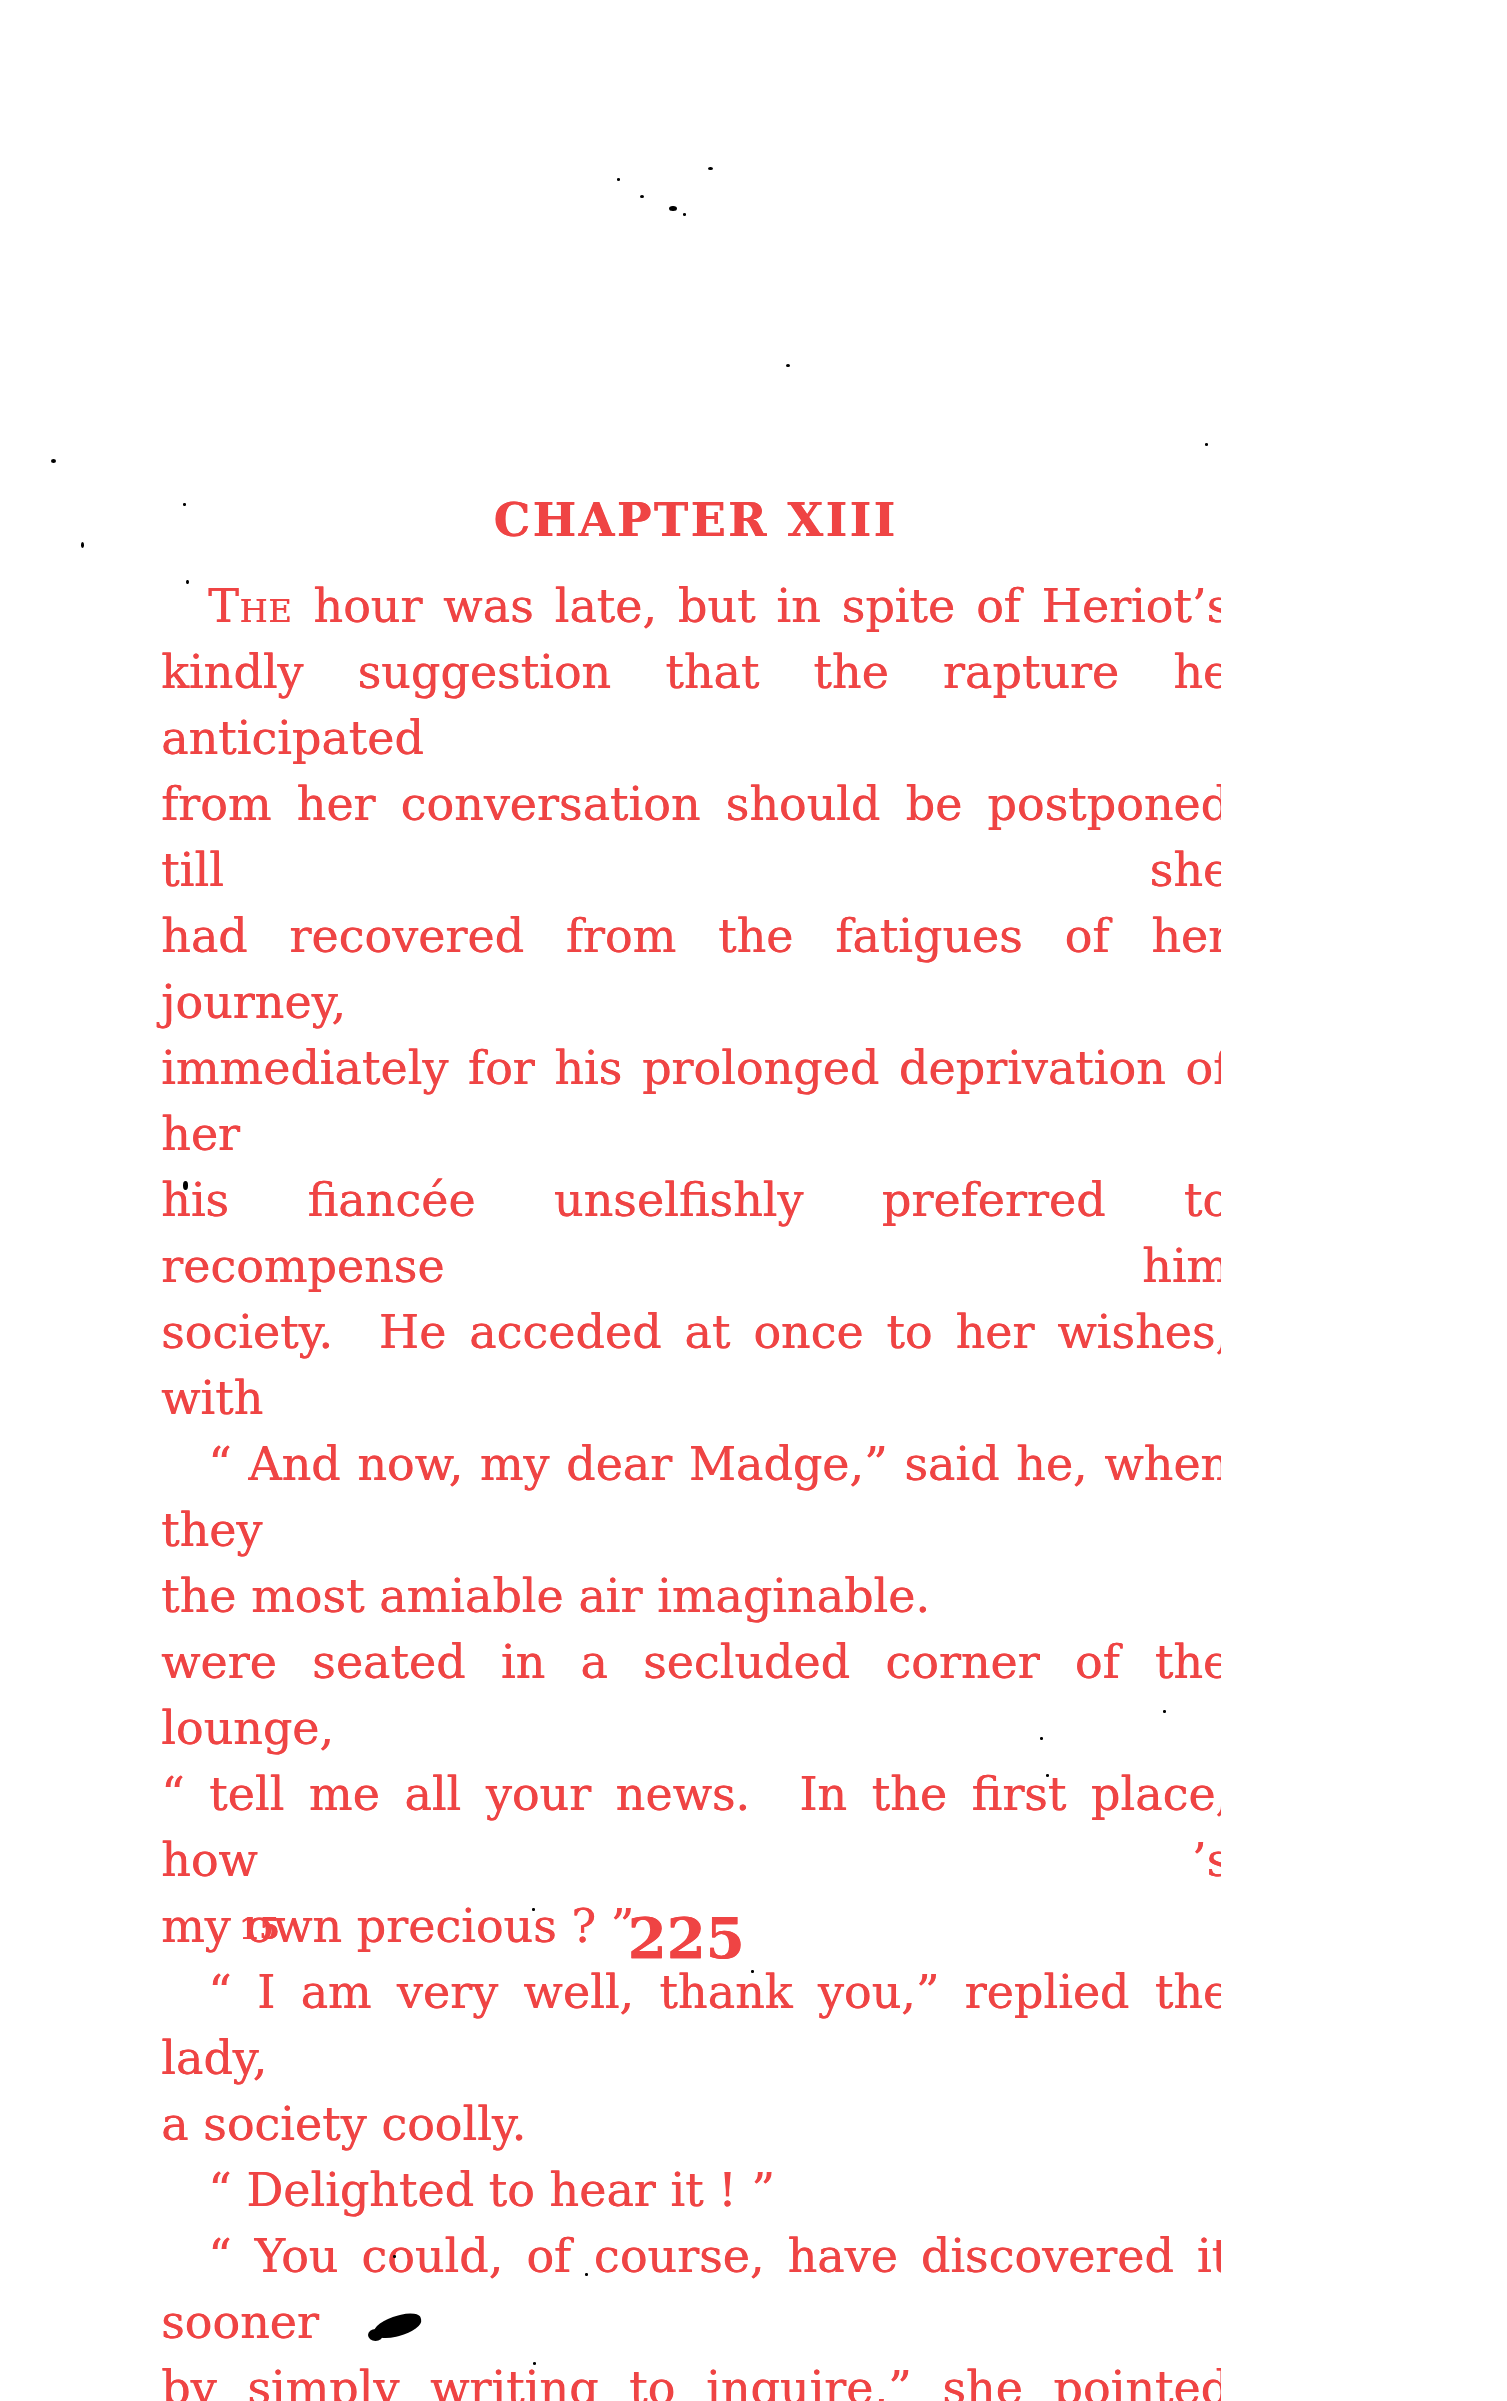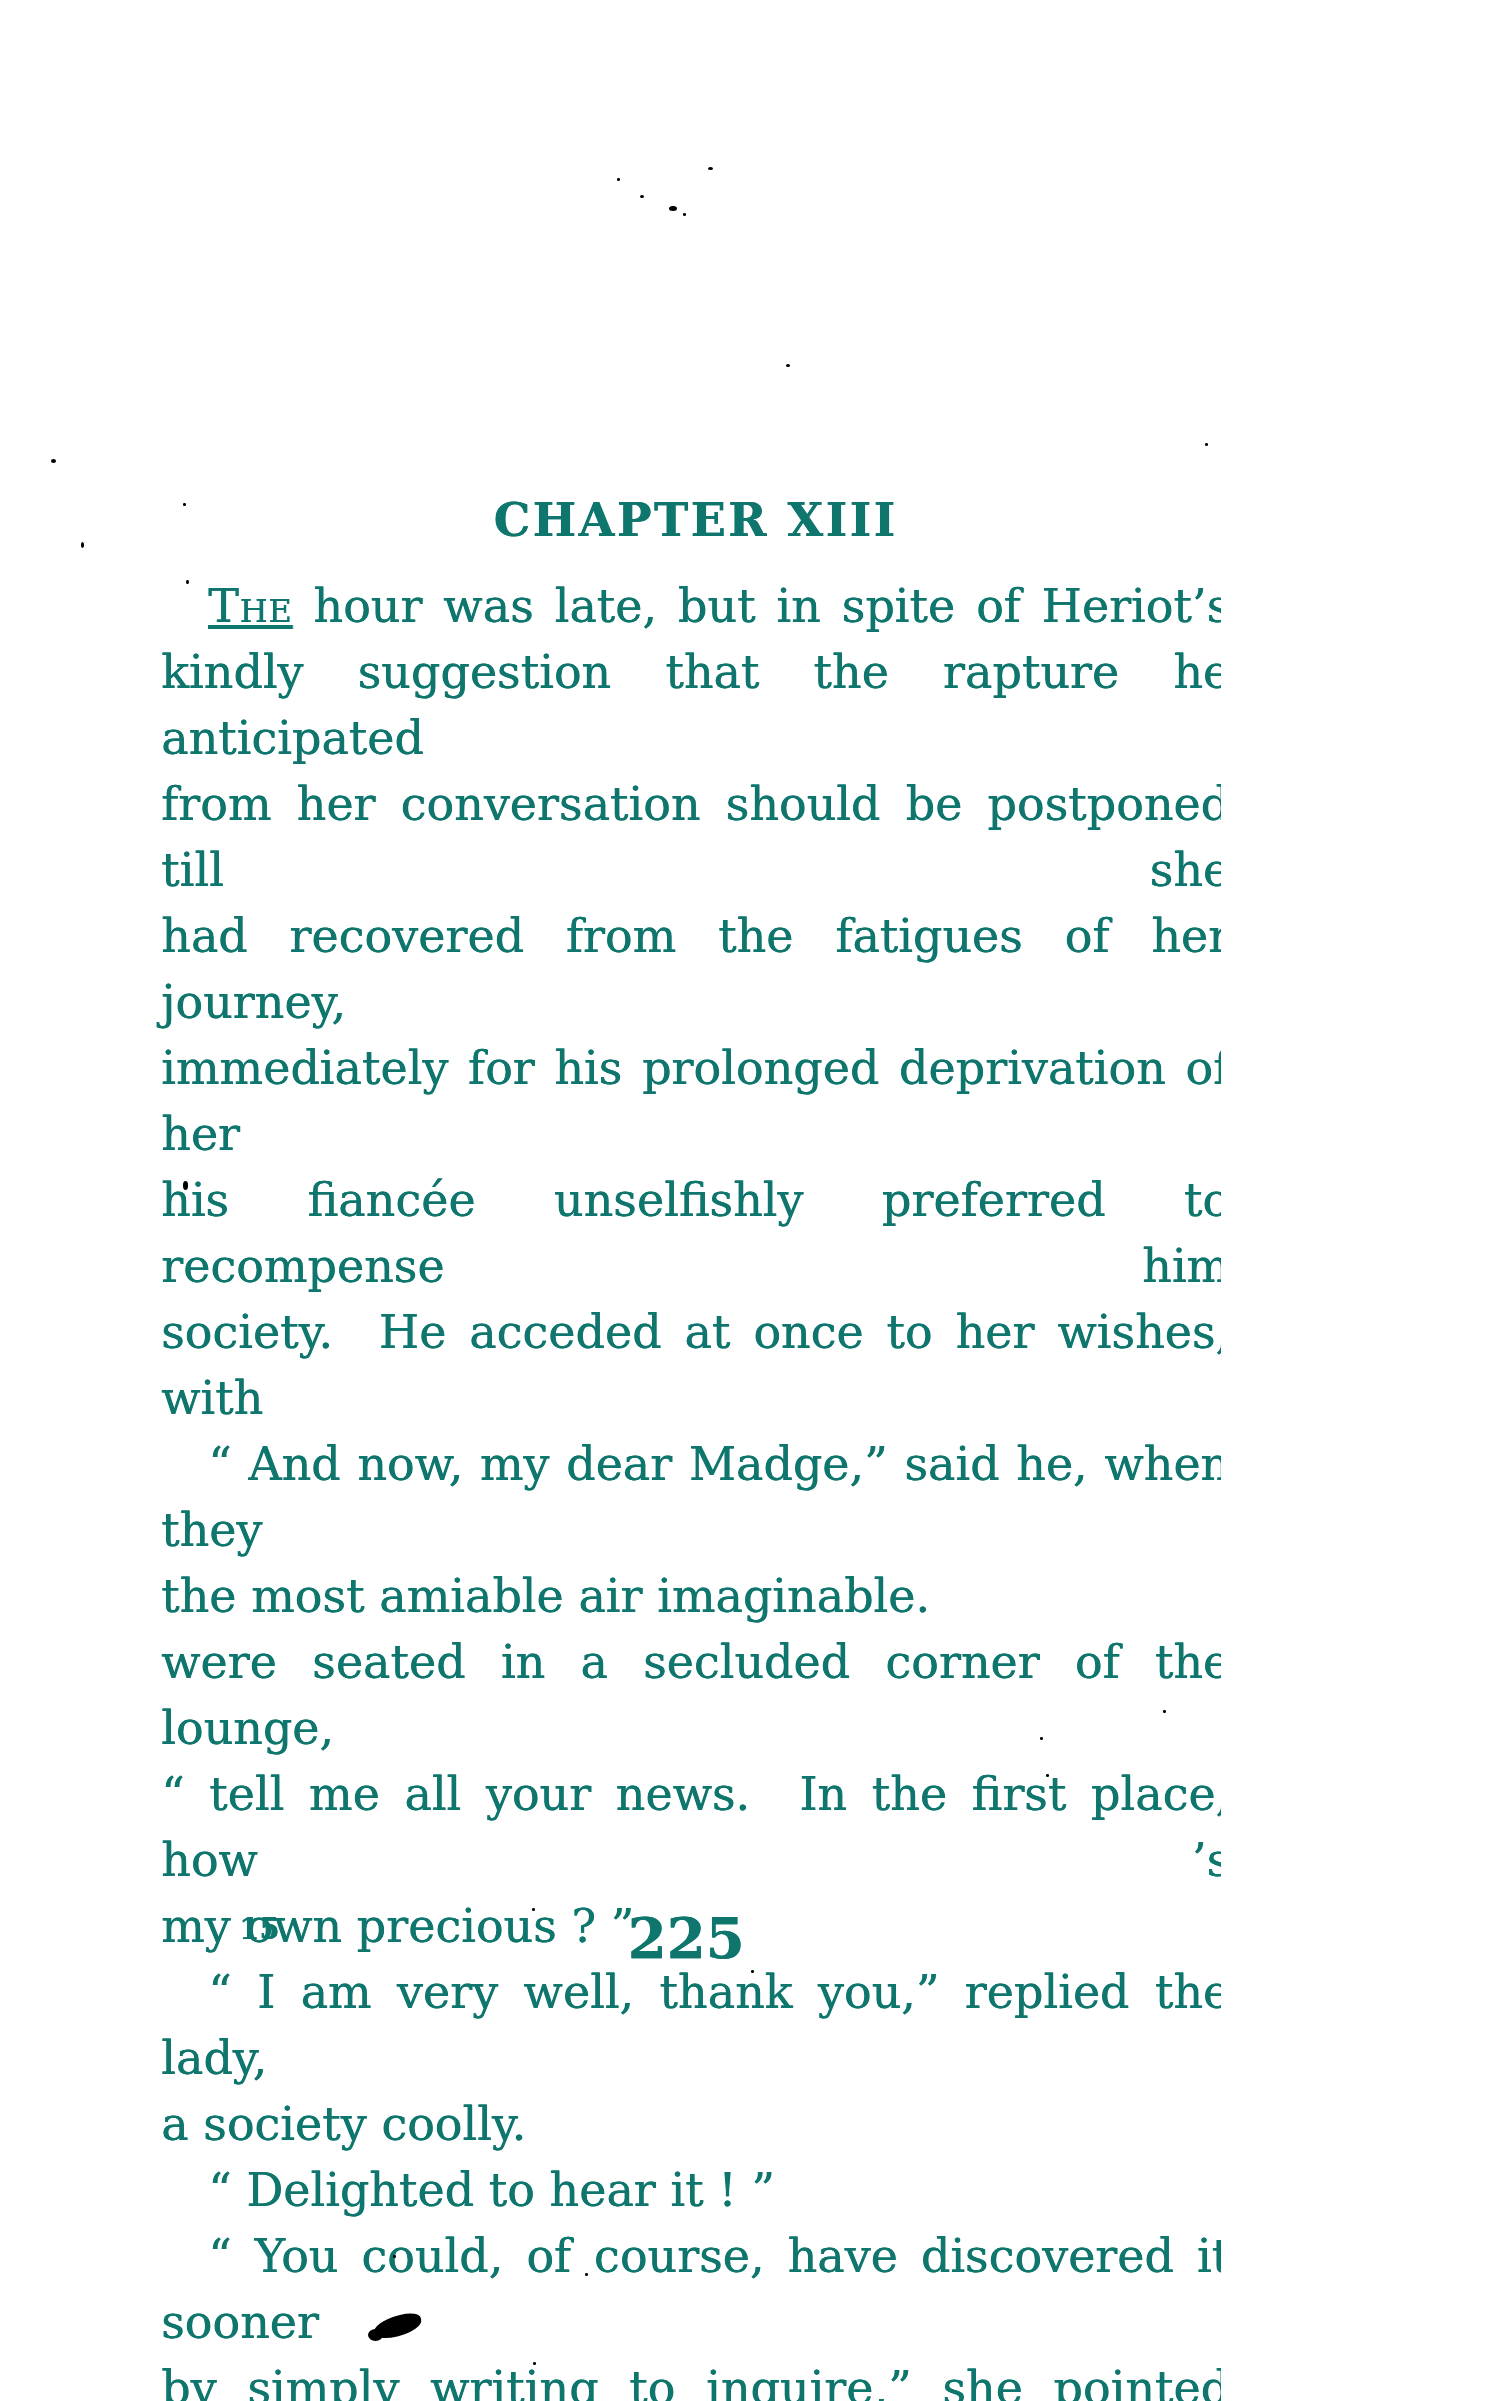--- a/index.html
+++ b/index.html
@@ -1,21 +1,21 @@
 <!DOCTYPE html>
 <html style="font-size:13.6px"><head>
 <meta charset="utf-8">
 <style>
   html,body{margin:0;padding:0;background:#ffffff;}
   .page{
     position:relative;
     width:1221px;
     height:2401px;
     background:#ffffff;
-    color:#0f766e;
+    color:#ef4444;
     font-family:"DejaVu Serif","Liberation Serif",serif;
     overflow:hidden;
     text-shadow:0.5px 0 0 currentColor;
   }
   .heading{
     position:absolute;
     top:493px;
     left:161px;
     width:1069px;
     margin:0;
@@ -31,21 +31,21 @@
     width:1069px;
     font-size:46px;
     line-height:66px;
   }
   .line{
     text-align:justify;
     text-align-last:justify;
   }
   .line.first{ text-indent:47px; }
   .line.last{ text-align-last:left; }
-  .sc{ font-variant:small-caps; letter-spacing:0.8px;text-decoration:underline; }
+  .sc{ font-variant:small-caps; letter-spacing:0.8px; }
   .sig{
     position:absolute;
     left:239px;
     top:1912px;
     font-size:29px;
     font-weight:bold;
   }
   .pageno{
     position:absolute;
     left:593px;

